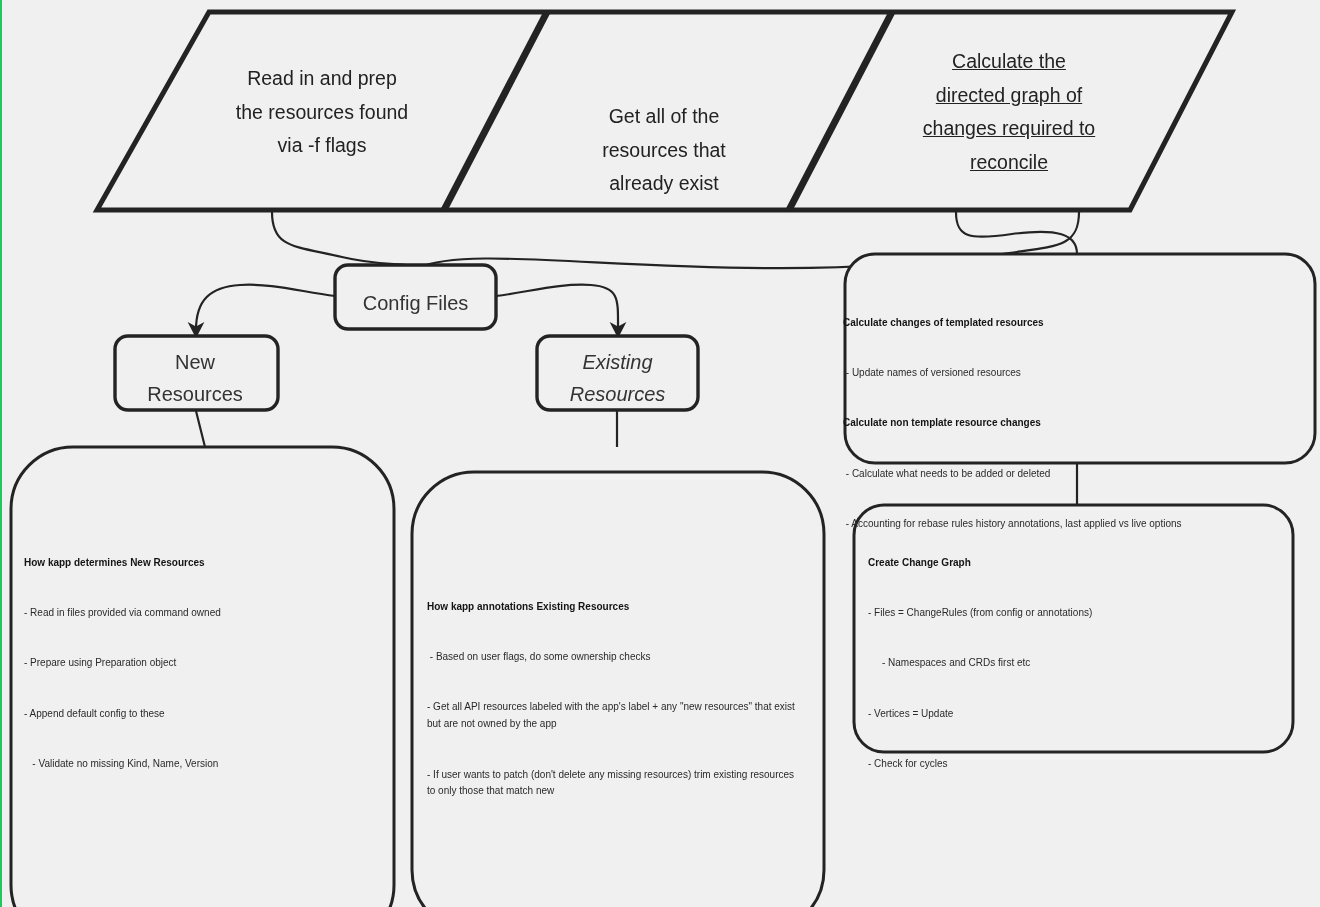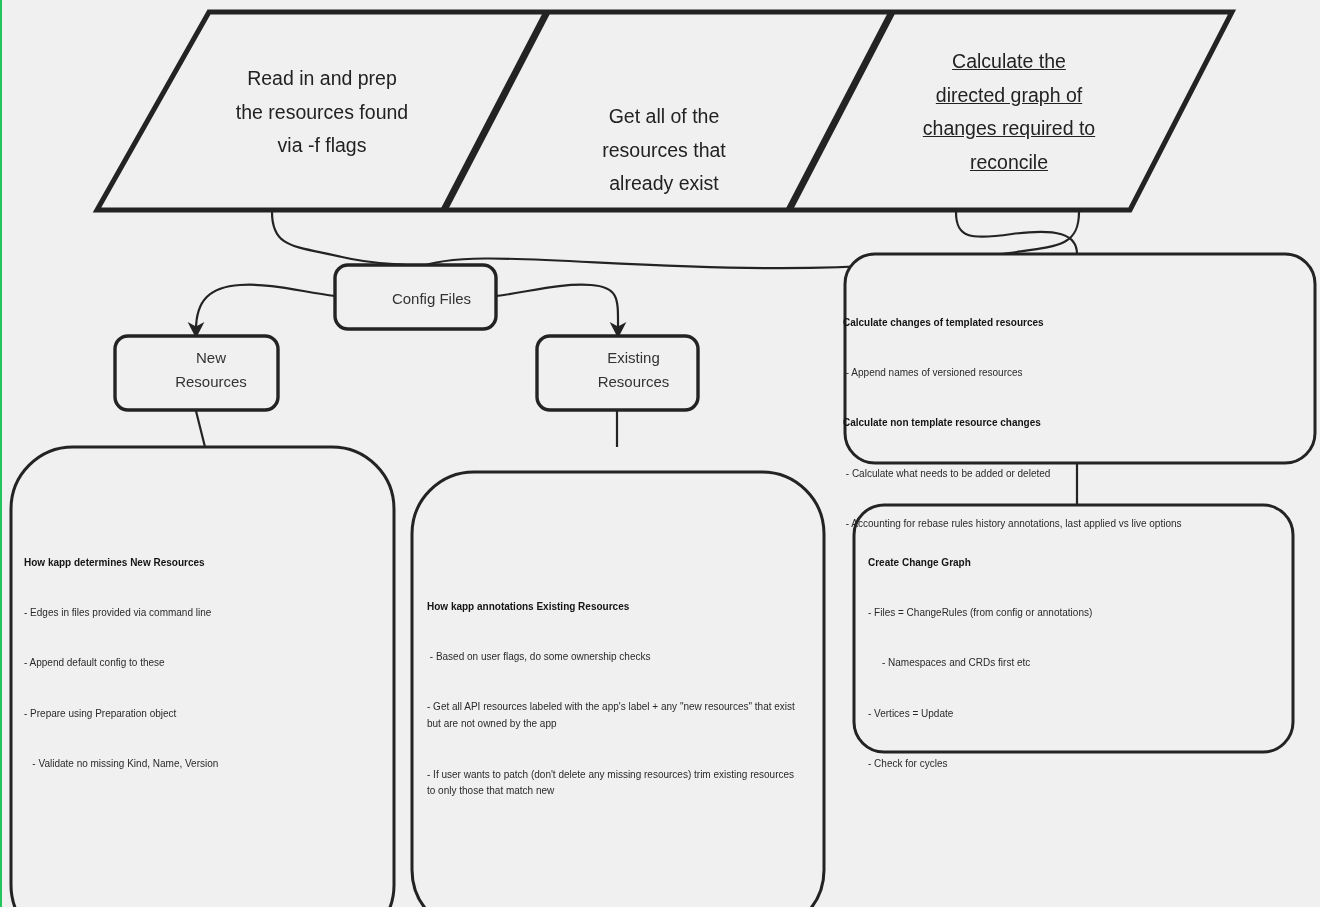--- a/index.html
+++ b/index.html
@@ -34,24 +34,23 @@
     white-space: pre-wrap;
   }
   .stage-text {
     text-align: center;
     font-size: 19.5px;
     line-height: 1.72;
     color: #222222;
   }
   .node-text {
     text-align: center;
-    font-size: 15px;
+    font-size: 20px;
     line-height: 1.62;
     color: #333333;
-    padding-left: 16px;
   }
   .detail-text {
     font-size: 10px;
     line-height: 1.68;
     color: #2a2a2a;
   }
   .detail-text .hd {
     font-weight: bold;
     color: #141414;
   }
@@ -125,47 +124,47 @@
   <div class="txt stage-text" style="left:862px; top:45px; width:290px;text-decoration:underline;">Calculate the
 directed graph of
 changes required to
 reconcile</div>
 
   <div class="txt node-text" style="left:333px; top:287px; width:161px;">Config Files</div>
 
   <div class="txt node-text" style="left:113px; top:346px; width:160px;">New
 Resources</div>
 
-  <div class="txt node-text" style="left:535px; top:346px; width:161px;">Existing
+  <div class="txt node-text" style="left:535px; top:346px; width:161px;font-style:italic;">Existing
 Resources</div>
 
   <div class="txt detail-text" style="left:22px; top:521px; width:352px;">
     <span class="ln hd">How kapp determines New Resources</span>
-    <span class="ln">- Edges in files provided via command line</span>
+    <span class="ln">- Read in files provided via command owned</span>
+    <span class="ln">- Prepare using Preparation object</span>
     <span class="ln">- Append default config to these</span>
-    <span class="ln">- Prepare using Preparation object</span>
     <span class="ln">   - Validate no missing Kind, Name, Version</span>
     
     
     
     
     
     
   </div>
 
   <div class="txt detail-text" style="left:425px; top:565px; width:375px;">
     <span class="ln hd">How kapp annotations Existing Resources</span>
     <span class="ln"> - Based on user flags, do some ownership checks</span>
     <span class="ln">- Get all API resources labeled with the app's label + any "new resources" that exist but are not owned by the app</span>
     <span class="ln">- If user wants to patch (don't delete any missing resources) trim existing resources to only those that match new</span>
   </div>
 
   <div class="txt detail-text" style="left:841px; top:281px; width:452px;">
     <span class="ln hd">Calculate changes of templated resources</span>
-    <span class="ln"> - Append names of versioned resources</span>
+    <span class="ln"> - Update names of versioned resources</span>
     <span class="ln hd">Calculate non template resource changes</span>
     <span class="ln"> - Calculate what needs to be added or deleted</span>
     <span class="ln"> - Accounting for rebase rules history annotations, last applied vs live options</span>
   </div>
 
   <div class="txt detail-text" style="left:866px; top:521px; width:405px;">
     <span class="ln hd">Create Change Graph</span>
     <span class="ln">- Files = ChangeRules (from config or annotations)</span>
     <span class="ln">     - Namespaces and CRDs first etc</span>
     <span class="ln">- Vertices = Update</span>

